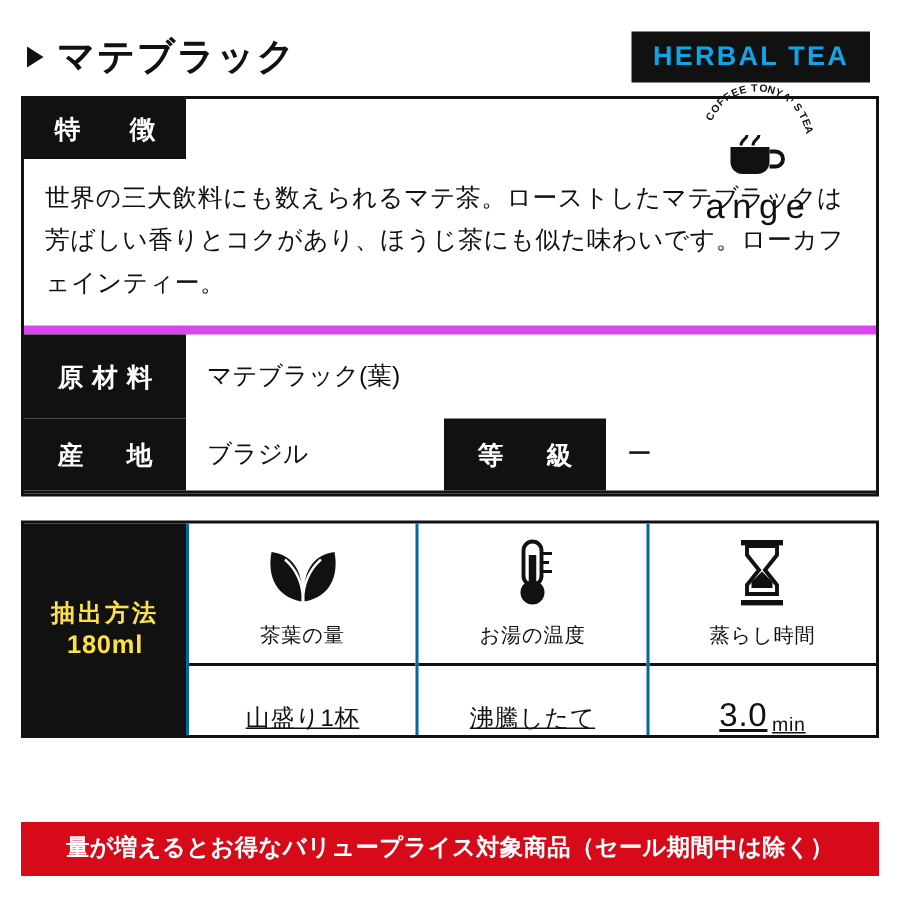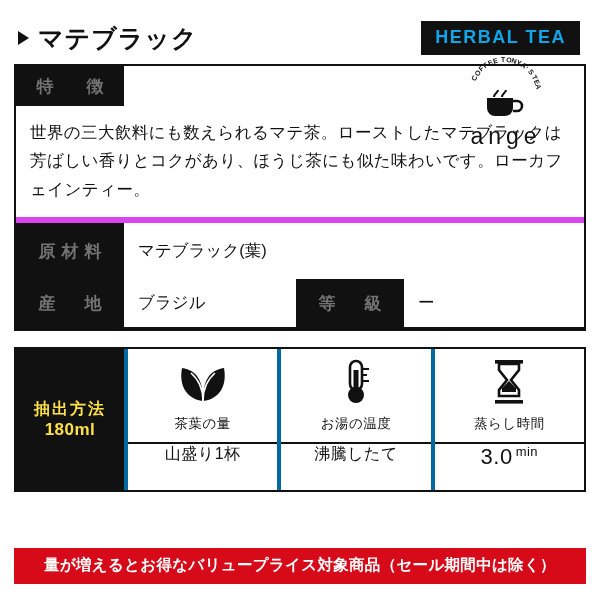--- a/index.html
+++ b/index.html
@@ -95,21 +95,21 @@
   .frame {
     border: 2px solid #111111;
     width: 572px;
   }
   .row {
     display: flex;
     align-items: stretch;
   }
   .label-cell {
     background: #111111;
-    color: #737373;
+    color: #ffffff;
     font-size: 17px;
     font-weight: bold;
     letter-spacing: 3px;
     display: flex;
     align-items: center;
     justify-content: center;
     flex: 0 0 108px;
   }
   .feature-label {
     height: 40px;
@@ -159,44 +159,45 @@
     flex-direction: column;
     align-items: center;
     justify-content: center;
     gap: 0;
   }
   .brew-left .bl-1 { font-size: 16px; font-weight: bold; letter-spacing: 2px; }
   .brew-left .bl-2 { font-size: 17px; font-weight: bold; letter-spacing: 0.5px; }
   .brew-cols { flex: 1; display: flex; }
   .brew-col {
     flex: 1;
-    border-left: 4px solid #0369a1;
+    border-left: 2px solid #0369a1;
     display: flex;
     flex-direction: column;
   }
   .brew-icon {
     height: 66px;
     display: flex;
     align-items: center;
     justify-content: center;
   }
   .brew-name {
     font-size: 13.5px;
     text-align: center;
     padding-bottom: 9px;
     border-bottom: 2px solid #111111;
     letter-spacing: 0.5px;
   }
   .brew-val {
     height: 46px;
     display: flex;
-    align-items: flex-start;
+    align-items: flex-end;
     justify-content: center;
     font-size: 16px;
     letter-spacing: 0.5px;
+    text-decoration: underline;
   }
   .brew-val .big { font-size: 22px; }
   .brew-val .unit { font-size: 13px; margin-left: 3px; }
 
   
   .footer {
     position: absolute;
     left: 14px;
     bottom: 16px;
     width: 572px;

